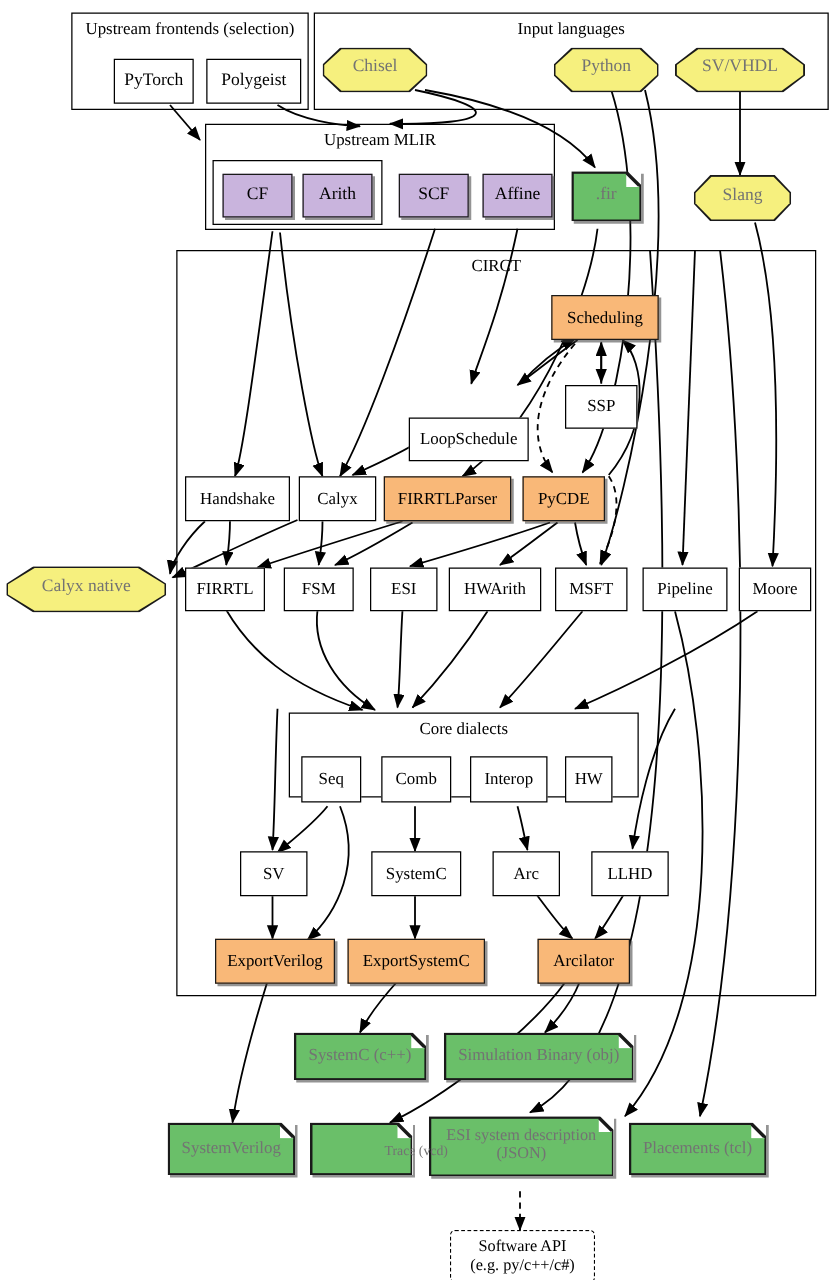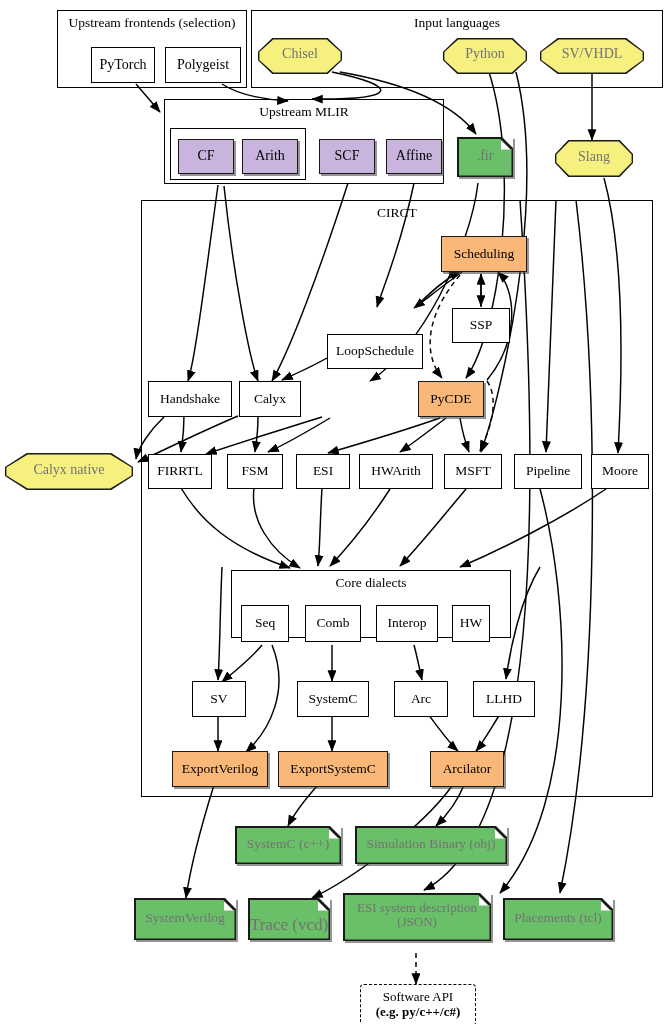--- a/index.html
+++ b/index.html
@@ -241,20 +241,23 @@
   <div class="node" style="left:452px;top:308px;width:58px;height:35px;font-size:13.5px;">
     <span>SSP</span>
   </div>
 
   <div class="node" style="left:148px;top:381px;width:84px;height:36px;font-size:13.5px;">
     <span>Handshake</span>
   </div>
   <div class="node" style="left:239px;top:381px;width:62px;height:36px;font-size:13.5px;">
     <span>Calyx</span>
   </div>
+  <div class="node orange shadow" style="left:307px;top:381px;width:102px;height:36px;font-size:13.5px;">
+    <span>FIRRTLParser</span>
+  </div>
   <div class="node orange shadow" style="left:418px;top:381px;width:66px;height:36px;font-size:13.5px;">
     <span>PyCDE</span>
   </div>
 
   <div class="oct-wrap" style="left:5px;top:453px;width:128px;height:37px;">
     <div class="octagon-border"></div>
     <div class="octagon-fill"></div>
     <div class="lbl" style="font-size:14px;padding-top:10px;">Calyx native</div>
   </div>
 
@@ -346,21 +349,21 @@
     <div class="lbl" style="font-size:13.5px;padding-top:13px;">SystemVerilog</div>
   </div>
 
   <div class="note-wrap shadow" style="left:248px;top:898px;width:82px;height:42px;">
     <div class="note-border"></div>
     <div class="note-fill"></div>
     <div class="note-corner"></div>
     <svg class="note-corner-line" viewBox="0 0 12 12">
       <path d="M1,1 L11,11" stroke="#1a1a1a" stroke-width="1.4" fill="none"></path>
     </svg>
-    <div class="lbl" style="font-size:17px;padding-top:18px;">Trace (vcd)</div>
+    <div class="lbl" style="font-size:11px;padding-top:18px;margin-left:44px;">Trace (vcd)</div>
   </div>
 
   <div class="note-wrap shadow" style="left:343px;top:893px;width:148px;height:48px;">
     <div class="note-border"></div>
     <div class="note-fill"></div>
     <div class="note-corner"></div>
     <svg class="note-corner-line" viewBox="0 0 12 12">
       <path d="M1,1 L11,11" stroke="#1a1a1a" stroke-width="1.4" fill="none"></path>
     </svg>
     <div class="lbl" style="font-size:13px;padding-top:8px;">ESI system description</div>
@@ -372,16 +375,16 @@
     <div class="note-fill"></div>
     <div class="note-corner"></div>
     <svg class="note-corner-line" viewBox="0 0 12 12">
       <path d="M1,1 L11,11" stroke="#1a1a1a" stroke-width="1.4" fill="none"></path>
     </svg>
     <div class="lbl" style="font-size:13.5px;padding-top:13px;">Placements (tcl)</div>
   </div>
 
   <div class="dashedbox" style="left:360px;top:984px;width:116px;height:42px;flex-direction:column;">
     <div style="font-size:13px;">Software API</div>
-    <div style="font-size:13px;font-weight:bold;">(e.g. py/c++/c#)</div>
+    <div style="font-size:13px;">(e.g. py/c++/c#)</div>
   </div>
 
 </div>
 
 </body></html>

